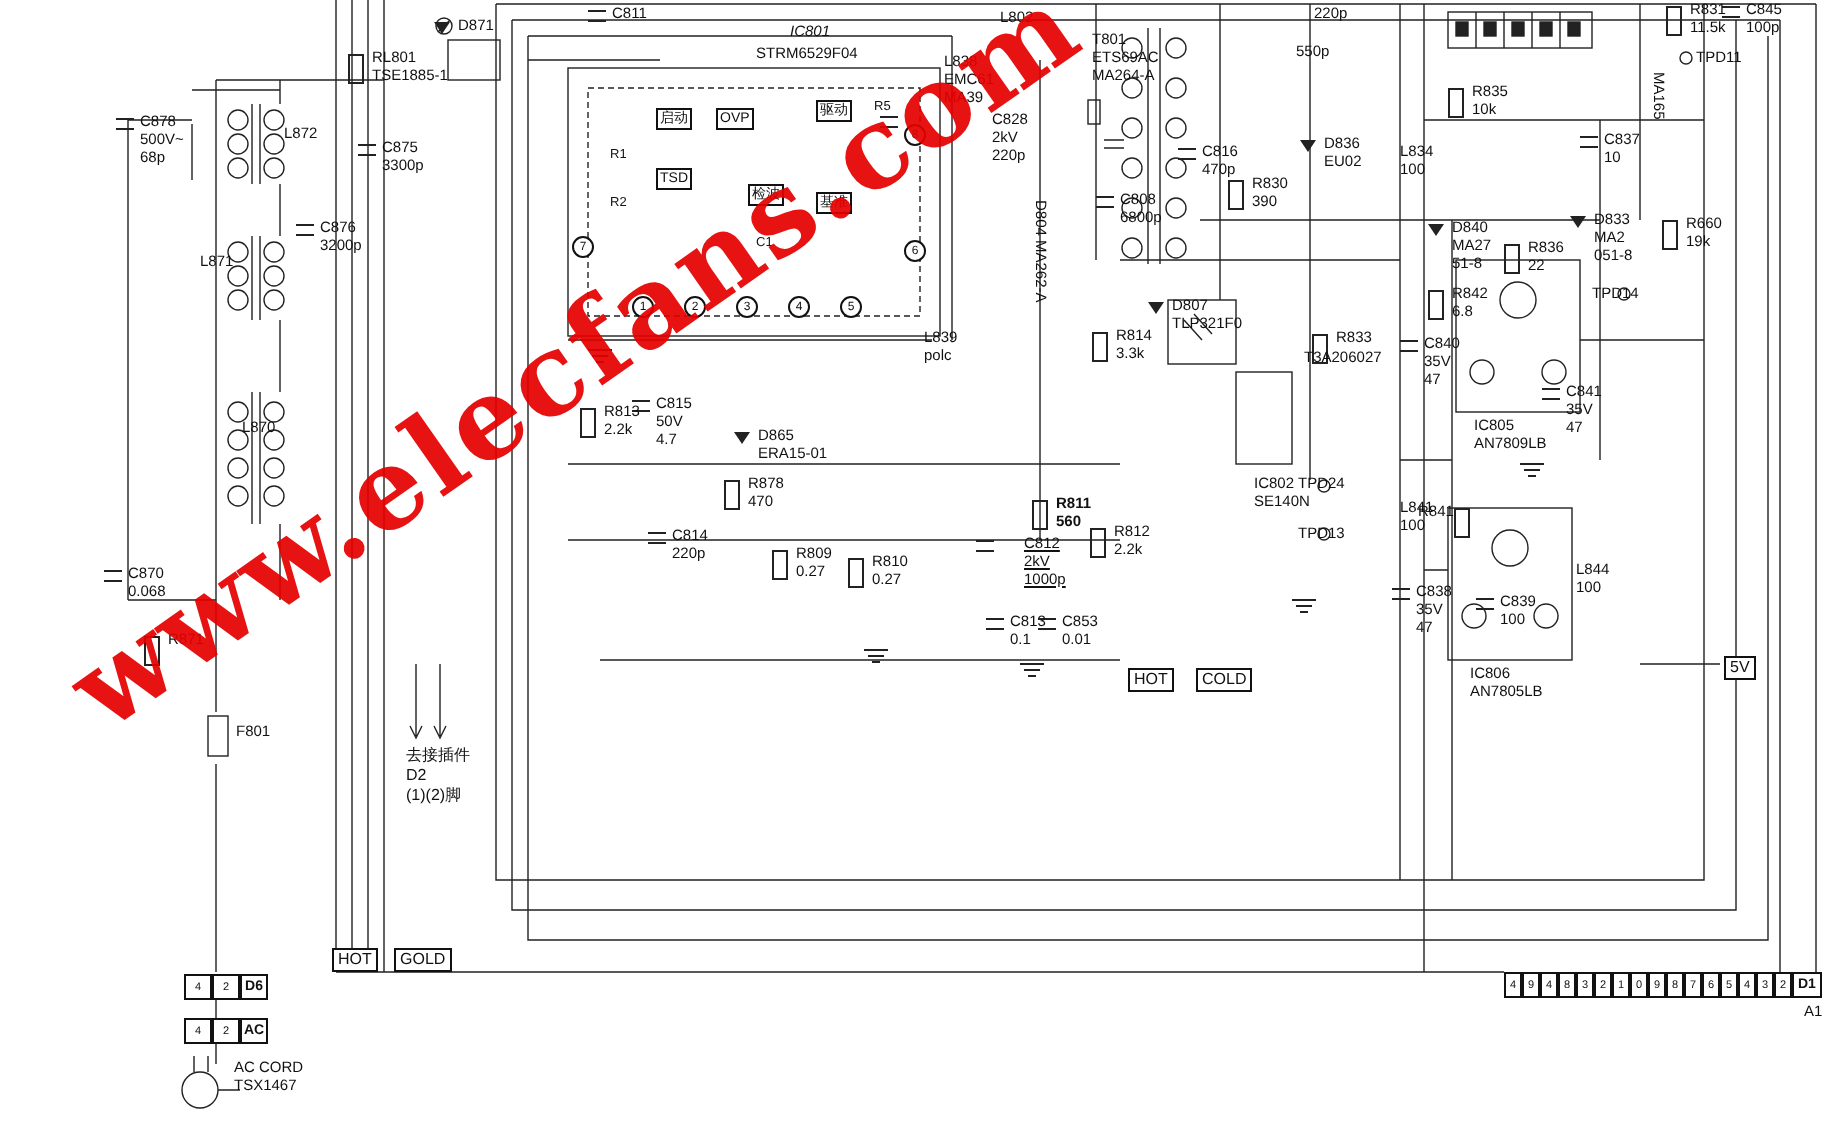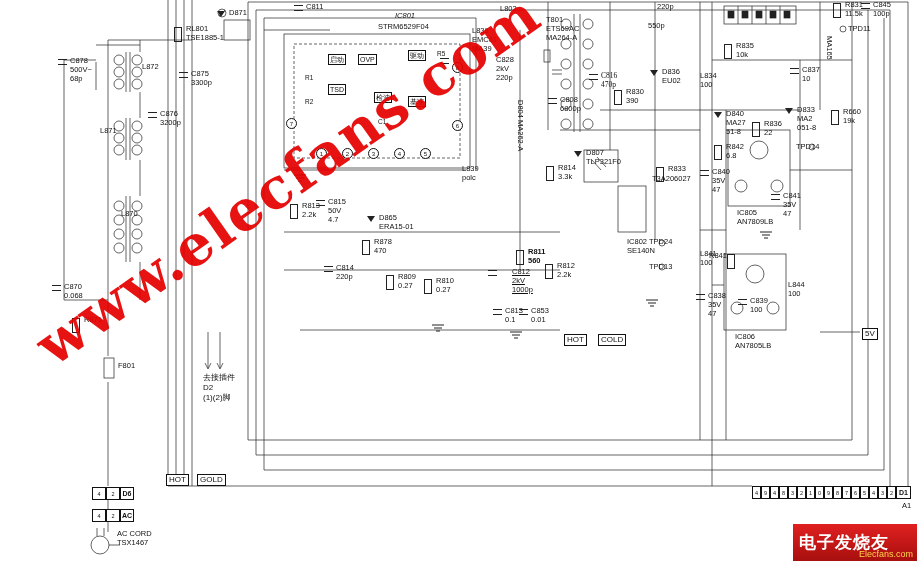--- a/index.html
+++ b/index.html
@@ -152,24 +152,20 @@
       <use href="#gnd" x="300" y="175"></use>
     </g>
   </svg>
 
   <div class="note">去接插件
 D2
 (1)(2)脚</div>
 
   <div class="watermark" style="color: rgb(230, 0, 0);">www.elecfans.com</div>
 
-  <div class="badge" style="background: linear-gradient(rgb(224, 32, 32), rgb(168, 15, 15));">
-    <div class="badge-title">电子发烧友</div>
-    <div class="badge-sub" style="color: rgb(255, 210, 74);">Elecfans.com</div>
-  </div>
 
 <div class="lbl" style="left: 229px; top: 9px;">D871</div>
     <div class="sym sym-d" style="left: 217px; top: 11px;"></div>
     <div class="lbl" style="left: 186px; top: 25px;">RL801
 TSE1885-1</div>
     <div class="sym sym-r" style="left: 174px; top: 27px;"></div>
     <div class="lbl" style="left: 70px; top: 57px;">C878
 500V~
 68p</div>
     <div class="sym sym-c" style="left: 58px; top: 59px;"></div>
@@ -202,21 +198,21 @@
 2kV
 220p</div>
     <div class="sym sym-c" style="left: 440px; top: 58px;"></div>
     <div class="lbl" style="left: 546px; top: 16px;">T801
 ETS69AC
 MA264-A</div>
     <div class="lbl vert" style="left: 524px; top: 100px;">D804 MA262-A</div>
     <div class="lbl" style="left: 560px; top: 96px;">C808
 6800p</div>
     <div class="sym sym-c" style="left: 548px; top: 98px;"></div>
-    <div class="lbl" style="left: 601px; top: 72px; font-family: Liberation Serif, serif;">C816
+    <div class="lbl" style="left: 601px; top: 72px;">C816
 470p</div>
     <div class="sym sym-c" style="left: 589px; top: 74px;"></div>
     <div class="lbl" style="left: 662px; top: 68px;">D836
 EU02</div>
     <div class="sym sym-d" style="left: 650px; top: 70px;"></div>
     <div class="lbl" style="left: 626px; top: 88px;">R830
 390</div>
     <div class="sym sym-r" style="left: 614px; top: 90px;"></div>
     <div class="lbl" style="left: 586px; top: 149px;">D807
 TLP321F0</div>

